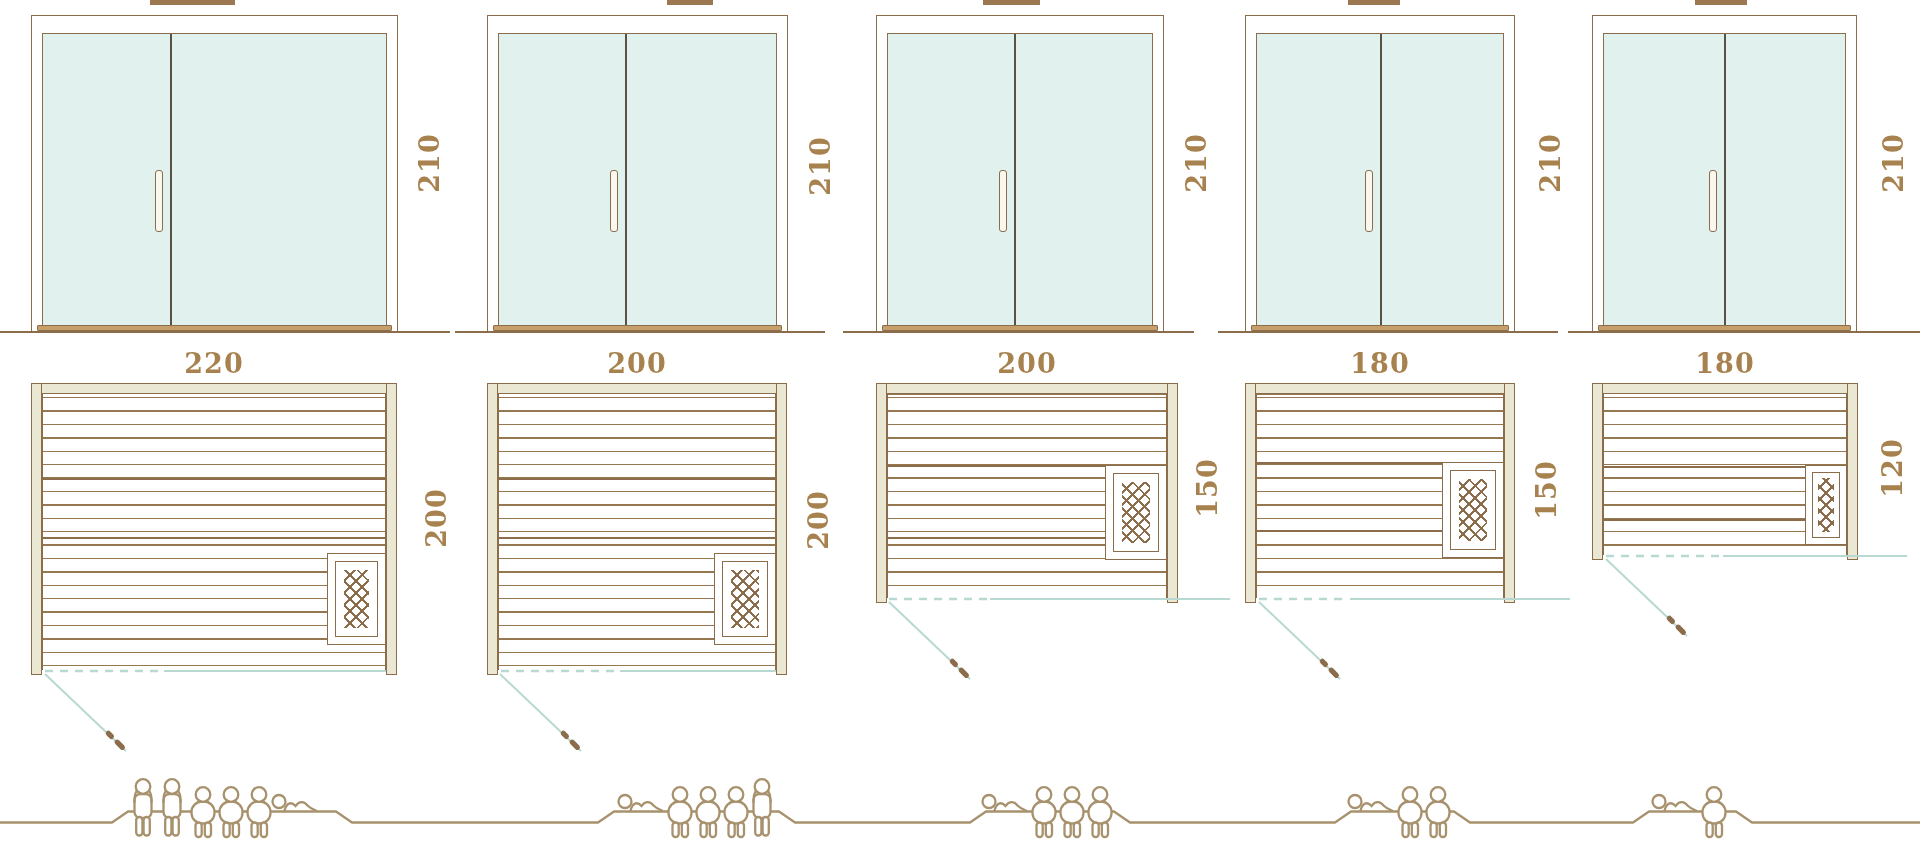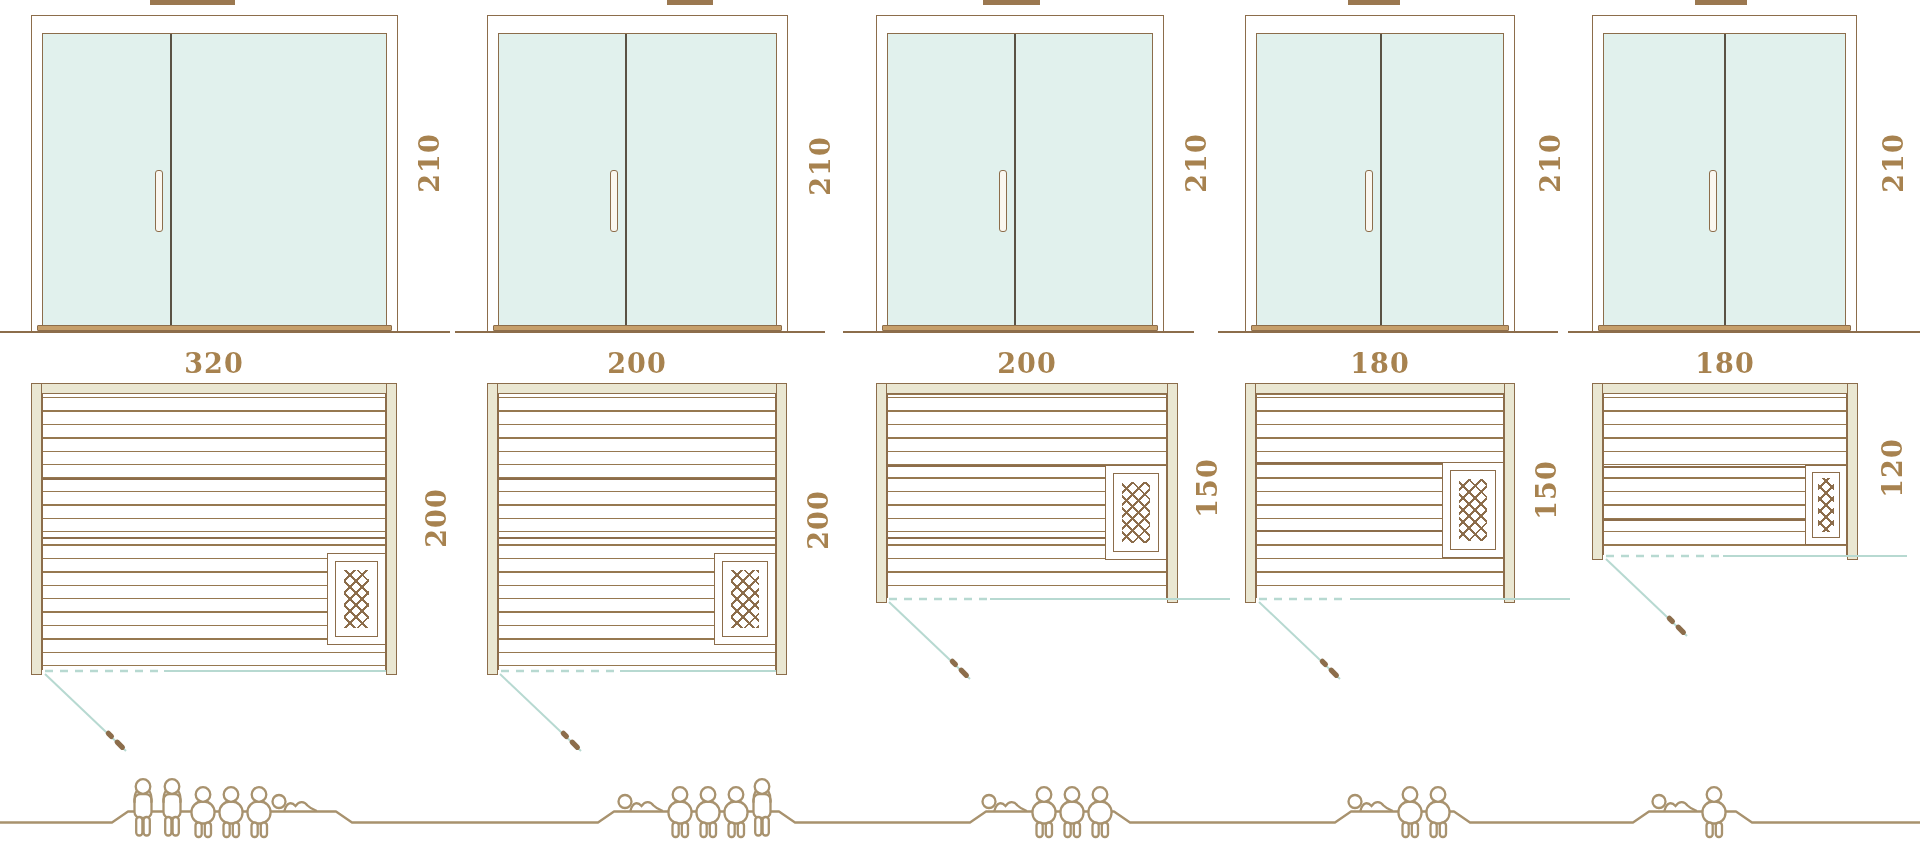--- a/index.html
+++ b/index.html
@@ -81,21 +81,21 @@
     <span class="dim vert" style="left: 1893px; top: 163px;">210</span>
     <div class="abs interior" style="left: 42px; top: 394px; width: 344px; height: 276px;"></div>
     <div class="abs heavy" style="left: 43px; top: 478px; width: 342px; height: 2.2px;"></div>
     <div class="abs heavy" style="left: 43px; top: 537px; width: 342px; height: 2.2px;"></div>
     <div class="abs wall" style="left: 31px; top: 383px; width: 366px; height: 11px;"></div>
     <div class="abs wall" style="left: 31px; top: 383px; width: 11px; height: 292px;"></div>
     <div class="abs wall" style="left: 386px; top: 383px; width: 11px; height: 292px;"></div>
     <div class="abs heater-outer" style="left: 327px; top: 553px; width: 59px; height: 92px;"></div>
     <div class="abs heater-inner" style="left: 335px; top: 561px; width: 43px; height: 76px;"></div>
     <div class="abs heater-cross" style="left: 344px; top: 570px; width: 25px; height: 58px;"></div>
-    <span class="dim" style="left: 214px; top: 363px;">320</span>
+    <span class="dim" style="left: 214px; top: 363px;">220</span>
     <span class="dim vert" style="left: 436px; top: 518px;">200</span>
     <div class="abs interior" style="left: 498px; top: 394px; width: 278px; height: 276px;"></div>
     <div class="abs heavy" style="left: 499px; top: 478px; width: 276px; height: 2.2px;"></div>
     <div class="abs heavy" style="left: 499px; top: 537px; width: 276px; height: 2.2px;"></div>
     <div class="abs wall" style="left: 487px; top: 383px; width: 300px; height: 11px;"></div>
     <div class="abs wall" style="left: 487px; top: 383px; width: 11px; height: 292px;"></div>
     <div class="abs wall" style="left: 776px; top: 383px; width: 11px; height: 292px;"></div>
     <div class="abs heater-outer" style="left: 714px; top: 553px; width: 62px; height: 92px;"></div>
     <div class="abs heater-inner" style="left: 722px; top: 561px; width: 46px; height: 76px;"></div>
     <div class="abs heater-cross" style="left: 731px; top: 570px; width: 28px; height: 58px;"></div>

